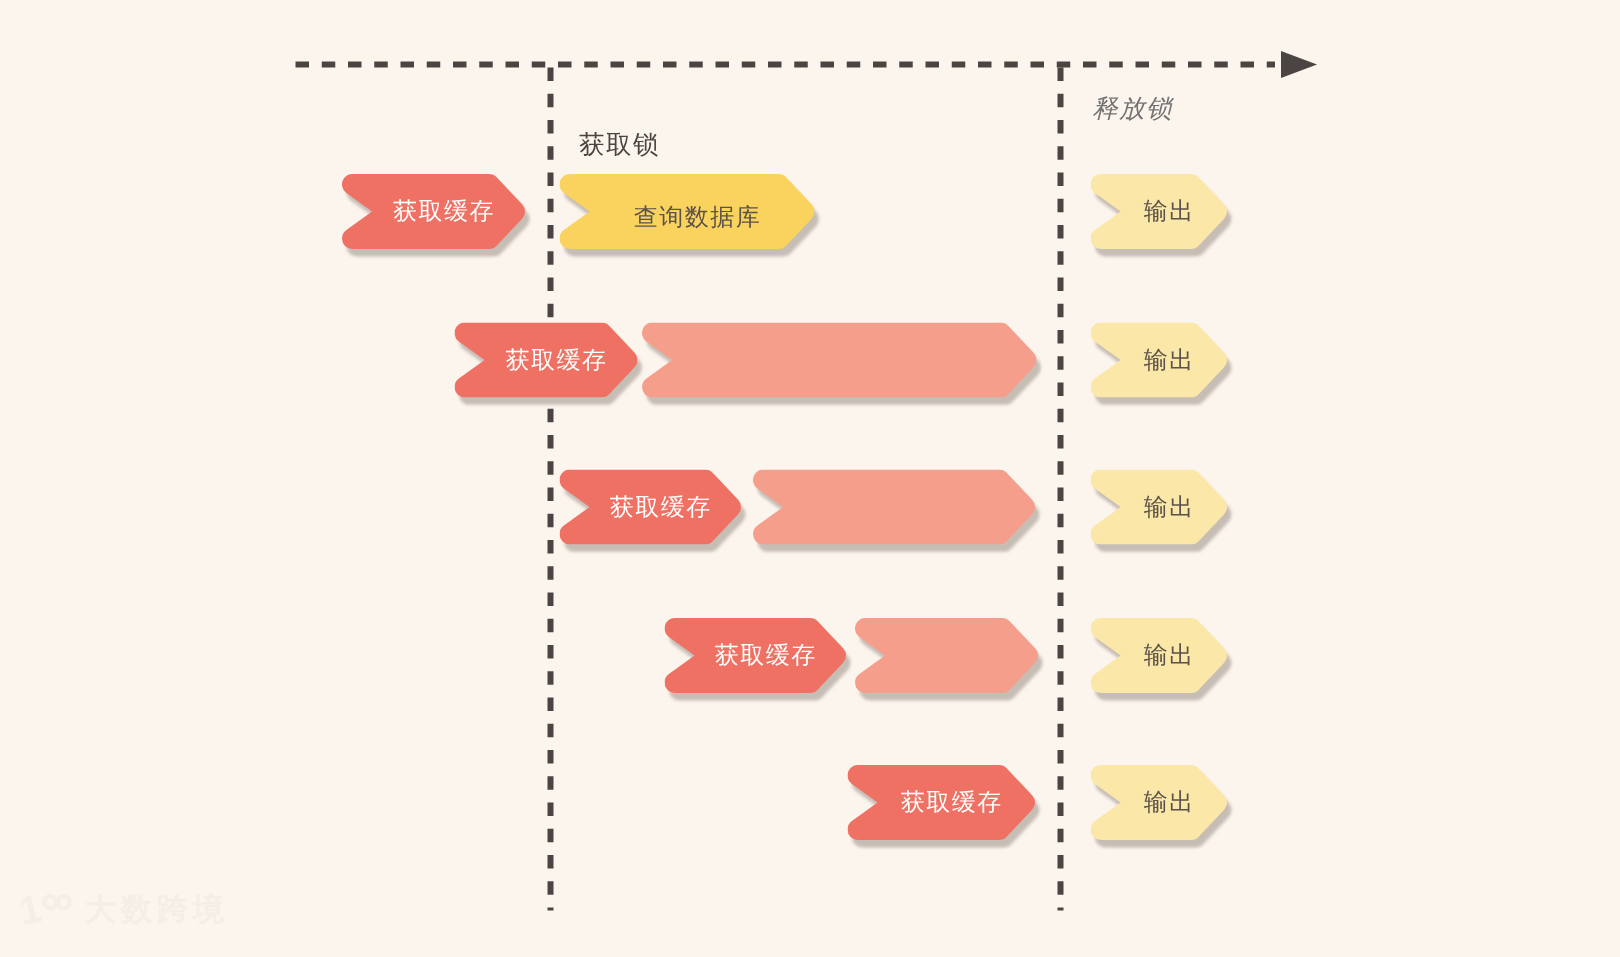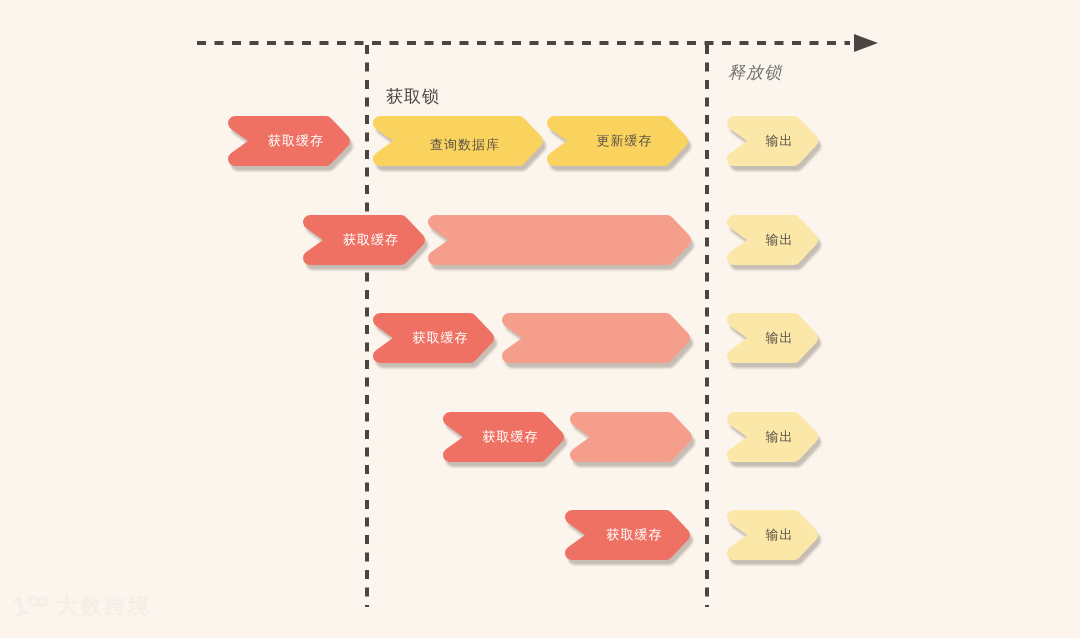--- a/index.html
+++ b/index.html
@@ -19,21 +19,21 @@
   #release-label{left:728px;top:61px;}
   .shape{
     position:absolute;z-index:3;
     filter:drop-shadow(3px 5px 1px rgba(125,113,104,0.42));
   }
   .shape svg{display:block;}
   .shape .lbl{
     position:absolute;left:0;top:0;right:0;bottom:0;
     display:flex;align-items:center;justify-content:center;
     padding-left:20px;padding-right:6px;box-sizing:border-box;
-    font-size:13px;letter-spacing:1px;white-space:nowrap;
+    font-size:16px;letter-spacing:1px;white-space:nowrap;
   }
   #watermark{
     position:absolute;left:13px;top:592px;z-index:2;
     display:flex;align-items:center;
     color:#F4EEE7;font-weight:bold;font-size:21px;letter-spacing:3px;
   }
   #wm-logo{display:flex;align-items:flex-end;margin-right:8px;font-weight:bold;}
   #wm-one{font-size:26px;line-height:20px;transform:rotate(-12deg);}
   .wm-o{
     width:11px;height:11px;border:3px solid #F4EEE7;border-radius:50%;
@@ -69,26 +69,20 @@
       <svg width="122" height="50" viewBox="0 0 122 50">
         <polygon points="7,7 98,7 115,25 98,43 7,43 32,25" fill="#EE7164" stroke="#EE7164" stroke-width="14" stroke-linejoin="round"></polygon>
       </svg>
       <span class="lbl" style="color: rgb(255, 255, 255);">获取缓存</span>
     </div>
     <div class="shape" style="left: 373px; top: 116px; width: 170px; height: 58px;">
       <svg width="170" height="50" viewBox="0 0 170 50">
         <polygon points="7,7 146,7 163,25 146,43 7,43 32,25" fill="#FAD35F" stroke="#FAD35F" stroke-width="14" stroke-linejoin="round"></polygon>
       </svg>
       <span class="lbl" style="color: rgb(91, 82, 73);">查询数据库</span>
-    </div>
-    <div class="shape" style="left: 547px; top: 116px; width: 141px; height: 50px;">
-      <svg width="141" height="50" viewBox="0 0 141 50">
-        <polygon points="7,7 117,7 134,25 117,43 7,43 32,25" fill="#FAD35F" stroke="#FAD35F" stroke-width="14" stroke-linejoin="round"></polygon>
-      </svg>
-      <span class="lbl" style="color: rgb(91, 82, 73);">更新缓存</span>
     </div>
     <div class="shape" style="left: 727px; top: 116px; width: 91px; height: 50px;">
       <svg width="91" height="50" viewBox="0 0 91 50">
         <polygon points="7,7 67,7 84,25 67,43 7,43 32,25" fill="#FBE7A8" stroke="#FBE7A8" stroke-width="14" stroke-linejoin="round"></polygon>
       </svg>
       <span class="lbl" style="color: rgb(91, 82, 73);">输出</span>
     </div>
     <div class="shape" style="left: 303px; top: 215px; width: 122px; height: 50px;">
       <svg width="122" height="50" viewBox="0 0 122 50">
         <polygon points="7,7 98,7 115,25 98,43 7,43 32,25" fill="#EE7164" stroke="#EE7164" stroke-width="14" stroke-linejoin="round"></polygon>

